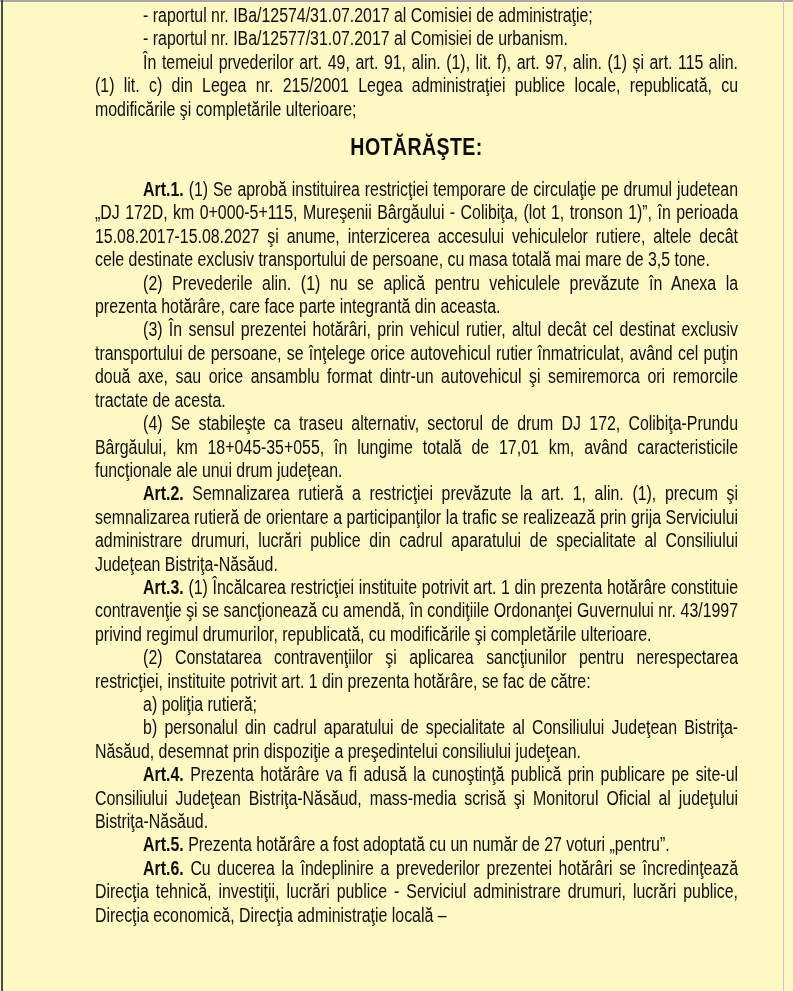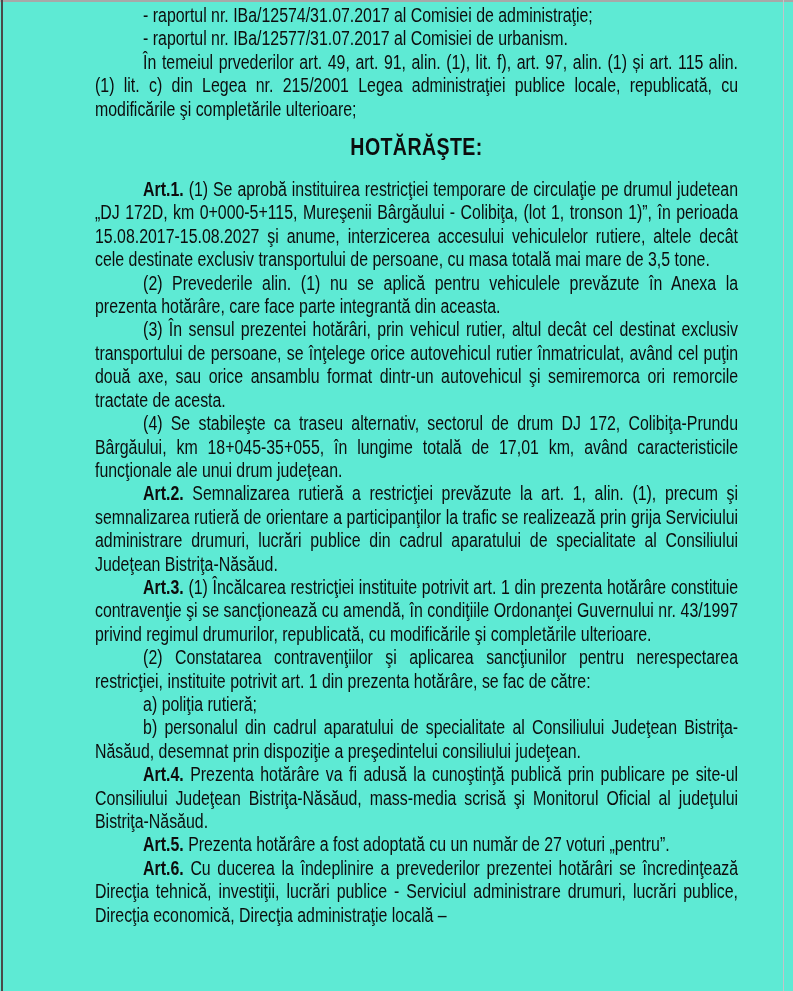--- a/index.html
+++ b/index.html
@@ -11,21 +11,21 @@
   body {
     width: 793px;
     height: 991px;
     position: relative;
     overflow: hidden;
     font-family: "Liberation Sans", "DejaVu Sans", sans-serif;
   }
   .page {
     position: absolute;
     inset: 0;
-    background: #5eead4;
+    background: #fef9c3;
   }
   
   .edge-left {
     position: absolute;
     left: 1px; top: 0;
     width: 2px; height: 991px;
     background: #4a4a4a;
   }
   .edge-top {
     position: absolute;

